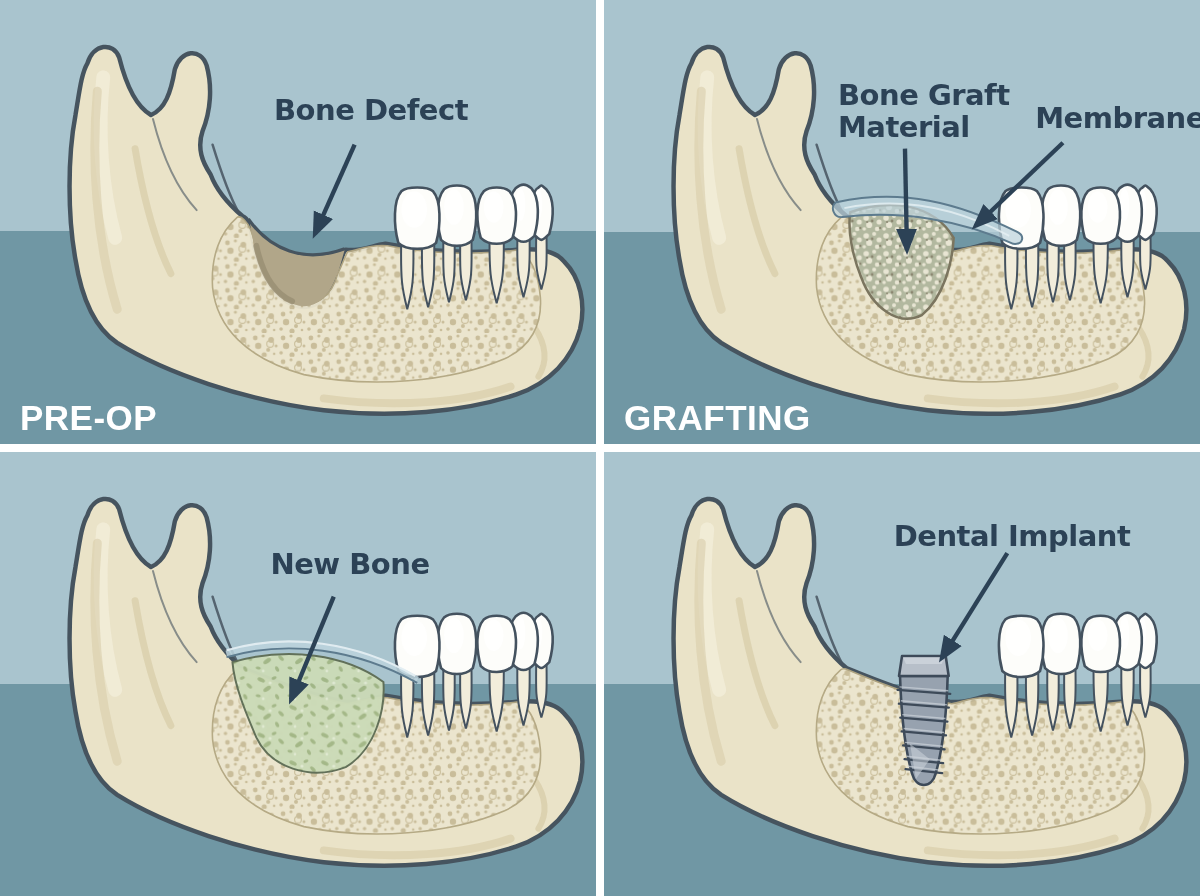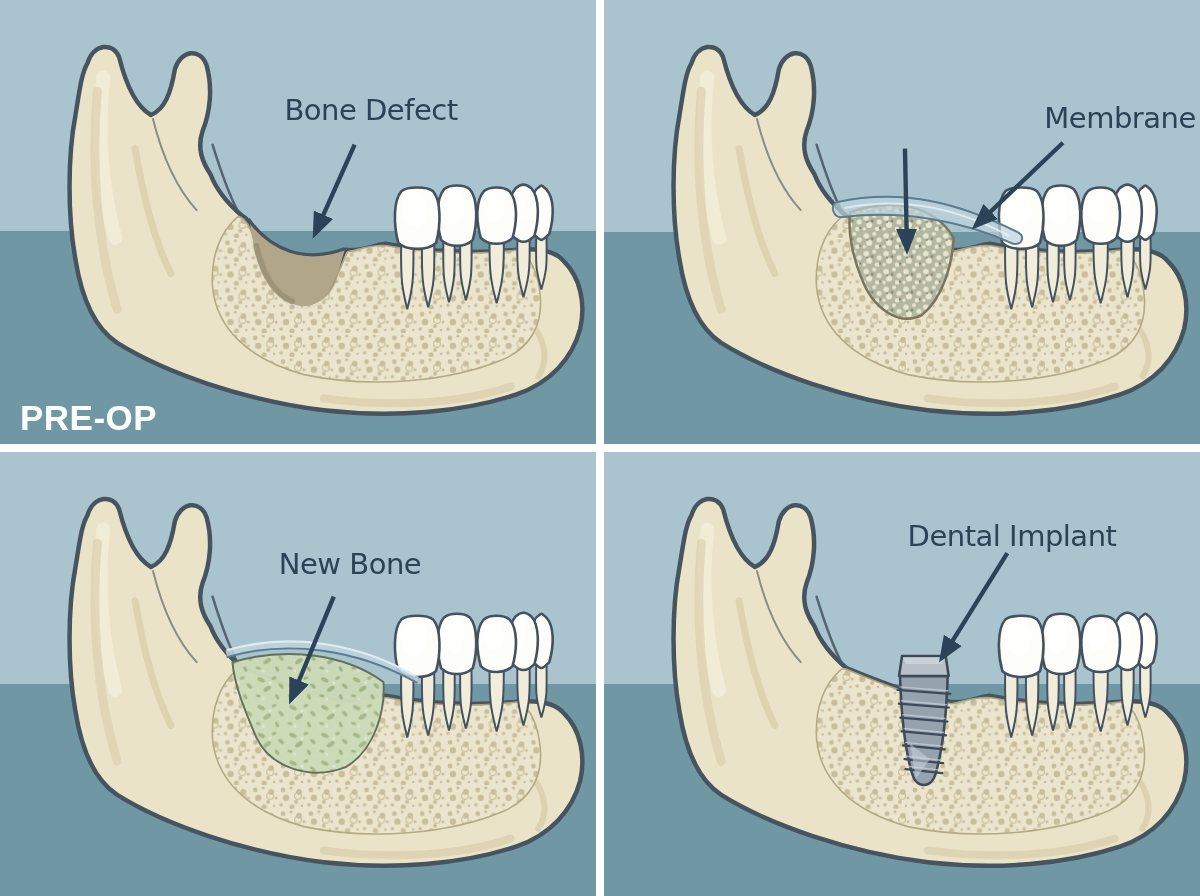--- a/index.html
+++ b/index.html
@@ -10,21 +10,21 @@
     grid-template-rows:444px 444px;
     gap:8px;
     background:#ffffff;
   }
   .panel{position:relative;overflow:hidden;}
   .art{position:absolute;inset:0;}
   .art svg{width:100%;height:100%;display:block;}
   .anno{
     position:absolute;
     font-family:"DejaVu Sans","Liberation Sans",sans-serif;
-    font-size:29px;font-weight:400;letter-spacing:-0.5px;
+    font-size:29px;font-weight:700;letter-spacing:-0.5px;
     color:var(--anno-color,#2c4256);
     line-height:1.12;white-space:nowrap;
   }
   .anno.wrap{white-space:normal;}
   .stage{
     position:absolute;left:20px;bottom:6px;
     font-family:"Liberation Sans",sans-serif;
     font-size:35px;font-weight:bold;letter-spacing:0.5px;
     color:var(--stage-color,#ffffff);
   }
@@ -285,21 +285,23 @@
          C 296 330 270 310 259 280 C 250 258 245 232 248 214 Z" fill="url(#gr1)" stroke="#7b755f" stroke-width="2.5"></path>
     <g>
       <path d="M 234 204 C 300 190 356 204 416 234 C 424 238 422 247 412 246
                C 360 222 300 212 240 219 C 231 220 227 208 234 204 Z" fill="#bcd3dd" fill-opacity="0.72" stroke="#5d7b8e" stroke-width="2"></path>
       <path d="M 242 210 C 300 198 356 210 408 238" fill="none" stroke="#e6f0f4" stroke-width="1.8" opacity="0.8"></path>
     </g>
           <line x1="303" y1="150" x2="305" y2="252" stroke="#2c4256" stroke-width="4.4" marker-end="url(#ah1)"></line>
           <line x1="462" y1="144" x2="374" y2="228" stroke="#2c4256" stroke-width="4.4" marker-end="url(#ah1)"></line>
         </svg>
       </div>
+    <div class="anno wrap a0">Bone Graft Material</div>
     <div class="anno a1">Membrane</div>
+    <div class="stage">GRAFTING</div>
   </section>
 
   <section class="panel p2">
     <div class="art">
         <svg viewBox="0 0 600 448" preserveAspectRatio="none">
           <defs>
   <pattern id="sp2" width="28" height="24" patternUnits="userSpaceOnUse">
     <rect width="28" height="24" fill="#ece6cf"></rect>
     <g fill="#c8bc98">
       <circle cx="5" cy="5" r="2.4"></circle>

